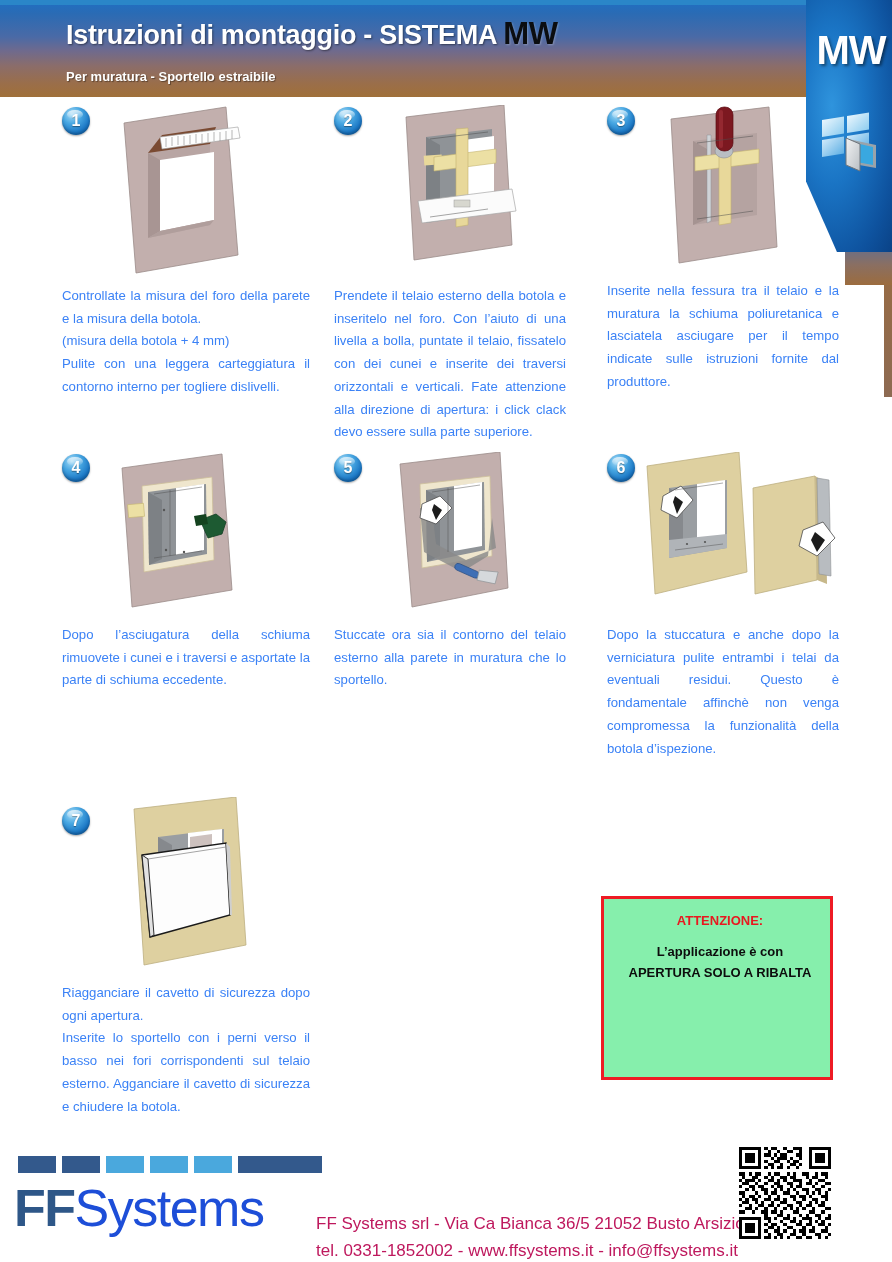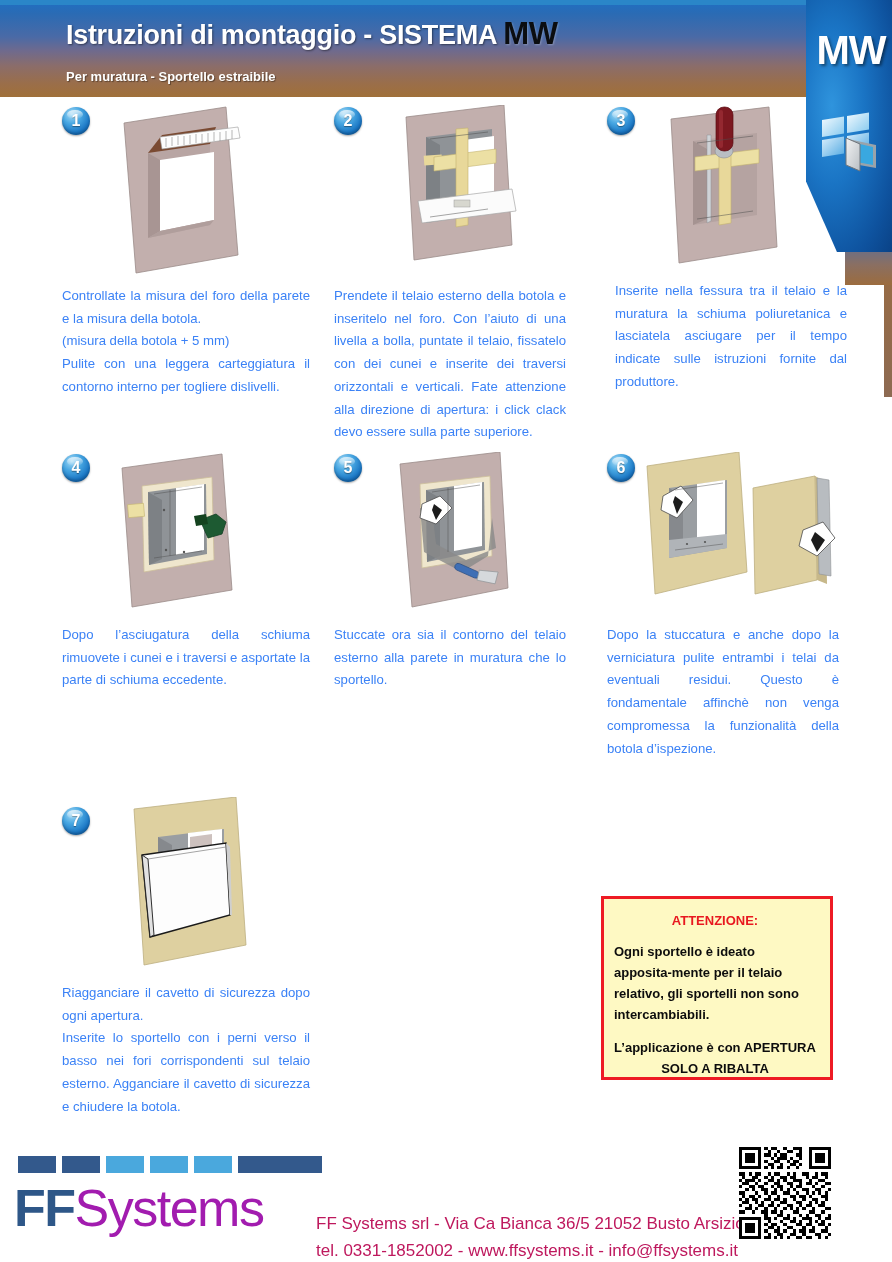--- a/index.html
+++ b/index.html
@@ -140,22 +140,22 @@
     text-justify: inter-word;
   }
   .caption .ln { display: block; }
 
   
   .warn {
     position: absolute;
     left: 601px; top: 896px;
     width: 232px; height: 184px;
     border: 3px solid #ee1b24;
-    background: #fef9c3;
-    padding: 14px 14px 0 10px;
+    background: #86efac;
+    padding: 14px 14px 0 20px;
   }
   .warn-title {
     text-align: center;
     color: #e8181f;
     font-size: 13px;
     font-weight: bold;
     margin-bottom: 13px;
   }
   .warn-body {
     font-size: 13px;
@@ -176,21 +176,21 @@
   .c-light { background: #4aa8dd; }
   .logo-word {
     position: absolute;
     left: 14px; top: 38px;
     font-size: 52px;
     font-weight: bold;
     letter-spacing: -1.5px;
     white-space: nowrap;
   }
   .logo-ff { color: #2e5788; }
-  .logo-sys { color: #a21caf; font-weight: normal; }
+  .logo-sys { color: #1d4ed8; font-weight: normal; }
   .foot-addr {
     position: absolute;
     left: 316px; top: 70px;
     font-size: 17px;
     line-height: 1.6;
     color: #be185d;
     white-space: nowrap;
   }
   .qr { position: absolute; left: 739px; top: 1147px; width: 92px; height: 92px; }
 </style>
@@ -258,21 +258,21 @@
         <line x1="88" y1="29" x2="88" y2="38"></line>
           <line x1="94" y1="28" x2="94" y2="37"></line>
         <line x1="100" y1="27" x2="100" y2="36"></line>
           <line x1="106" y1="27" x2="106" y2="36"></line>
         <line x1="112" y1="26" x2="112" y2="35"></line>
           <line x1="118" y1="25" x2="118" y2="34"></line>
       </g>
     </svg>
     <div class="caption" style="left:0; top:180px; width:248px;">
       <span class="ln">Controllate la misura del foro della parete e la misura della botola.</span>
-      <span class="ln">(misura della botola + 5 mm)</span>
+      <span class="ln">(misura della botola + 4 mm)</span>
       <span class="ln">Pulite con una leggera carteggiatura il contorno interno per togliere dislivelli.</span>
     </div>
   </div>
 
   <div class="step" style="left:334px; top:8px; width:232px;">
     <div class="badge" style="left:0; top:2px;">2</div>
     <svg class="fig" style="left:66px; top:0; width:118px; height:175px;" viewBox="0 0 118 175">
       <polygon points="6,12 104,0 112,140 14,155" fill="#c2afad" stroke="#9b8b89" stroke-width="0.8"></polygon>
       <polygon points="26,32 92,24 92,108 26,118" fill="#8f9397"></polygon>
       <polygon points="26,32 40,40 40,112 26,118" fill="#7d8185"></polygon>
@@ -302,21 +302,21 @@
       <polygon points="30,52 94,44 94,58 30,66" fill="#ece0a4" stroke="#c5b471" stroke-width="0.6"></polygon>
       <polygon points="54,26 66,25 66,118 54,120" fill="#e8d89a" stroke="#c5b471" stroke-width="0.6"></polygon>
       <ellipse cx="59" cy="46" rx="9" ry="7" fill="#b9bec3" stroke="#8c9195" stroke-width="0.6"></ellipse>
       <rect x="51" y="2" width="17" height="44" rx="8" fill="#7c1820" stroke="#5b0f16" stroke-width="0.7"></rect>
       <rect x="54" y="5" width="4" height="38" rx="2" fill="#a5343c" opacity=".6"></rect>
       <g stroke="#4c4c4c" stroke-width="0.5" fill="none">
         <line x1="32" y1="38" x2="88" y2="31"></line>
           <line x1="32" y1="114" x2="88" y2="106"></line>
       </g>
     </svg>
-    <div class="caption" style="left:8px; top:175px; width:232px;">
+    <div class="caption" style="left:0; top:175px; width:232px;">
       <span>Inserite nella fessura tra il telaio e la muratura la schiuma poliuretanica e lasciatela asciugare per il tempo indicate sulle istruzioni fornite dal produttore.</span>
     </div>
   </div>
 
   <div class="step" style="left:62px; top:355px; width:248px;">
     <div class="badge" style="left:0; top:2px;">4</div>
     <svg class="fig" style="left:52px; top:0; width:135px; height:165px;" viewBox="0 0 135 165">
       <polygon points="8,16 108,2 118,138 18,155" fill="#c2afad" stroke="#9b8b89" stroke-width="0.8"></polygon>
       <polygon points="28,34 98,25 100,108 30,120" fill="#efe6cd" stroke="#cdbf9a" stroke-width="0.8"></polygon>
       <polygon points="34,40 92,32 93,102 35,113" fill="#8f9397"></polygon>
@@ -418,21 +418,20 @@
       <span class="ln">Riagganciare il cavetto di sicurezza dopo ogni apertura.</span>
       <span class="ln">Inserite lo sportello con i perni verso il basso nei fori corrispondenti sul telaio esterno. Agganciare il cavetto di sicurezza e chiudere la botola.</span>
     </div>
   </div>
 
 </div>
 
 <div class="warn">
   <div class="warn-title">ATTENZIONE:</div>
   <div class="warn-body">
-    <p>Ogni sportello è ideato apposita-mente per il telaio relativo, gli sportelli non sono intercambiabili.</p>
     <p>L’applicazione è con APERTURA SOLO A RIBALTA</p>
   </div>
 </div>
 
 <div class="footer">
   <div class="logo-dashes">
     <i class="d-sm c-dark"></i>
     <i class="d-sm c-dark"></i>
     <i class="d-sm c-light"></i>
     <i class="d-sm c-light"></i>

